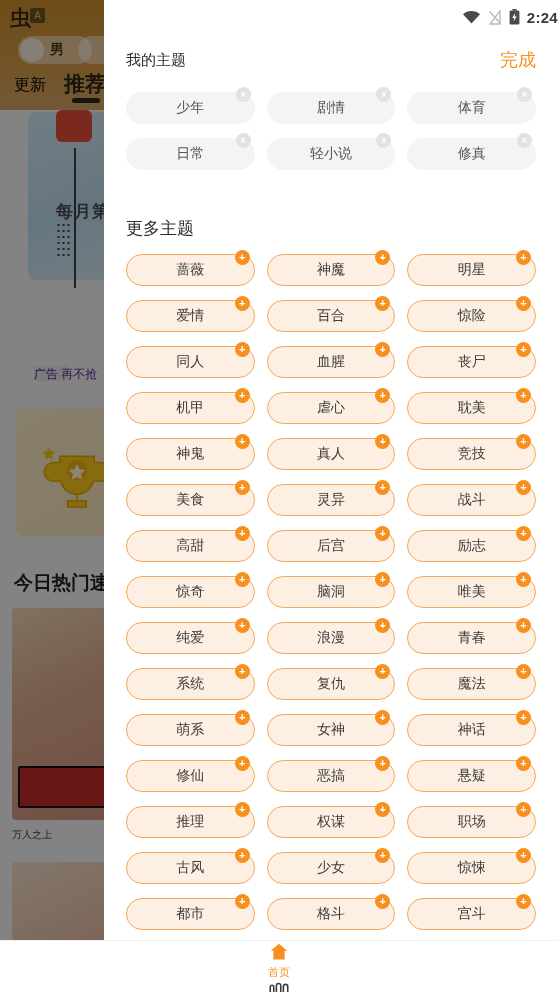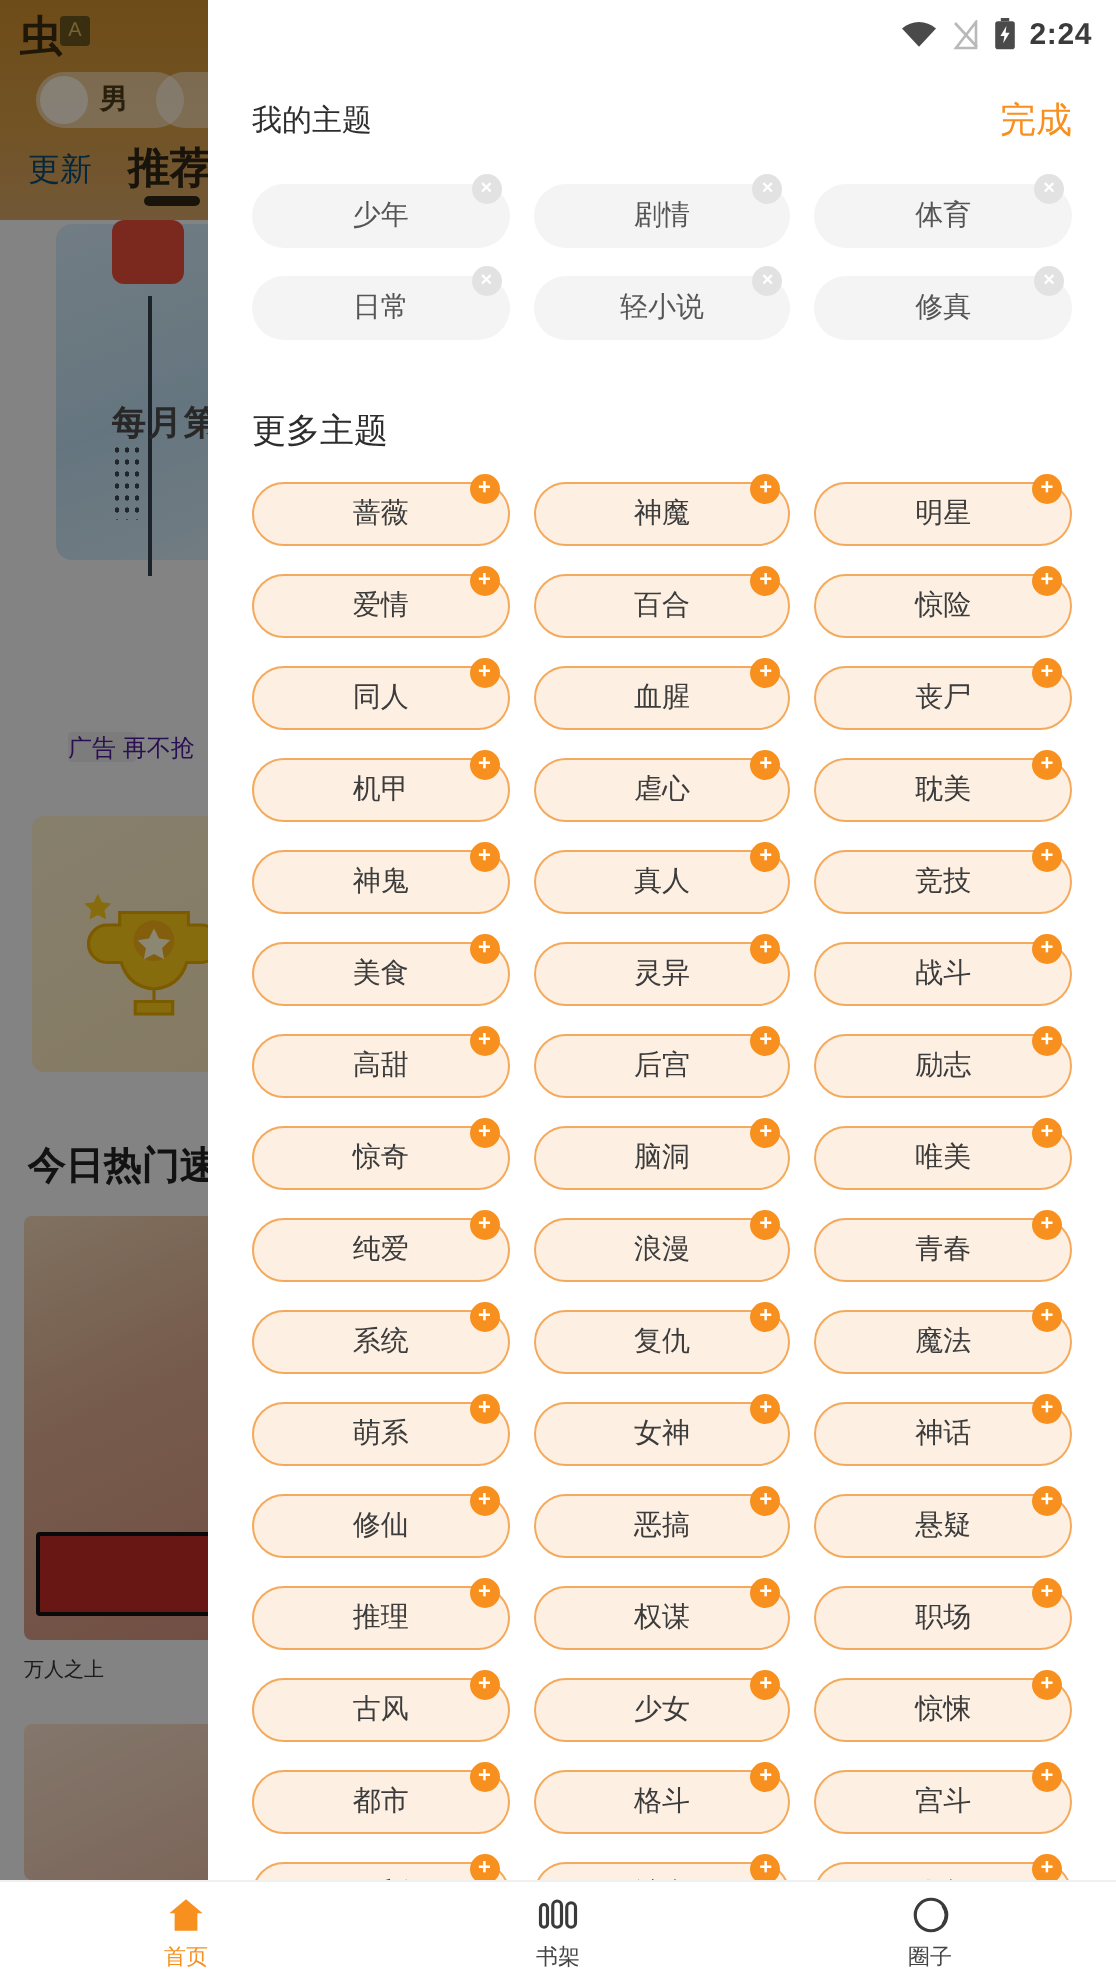--- a/index.html
+++ b/index.html
@@ -58,21 +58,21 @@
     width: 24px; height: 24px;
     background: rgba(255,255,255,0.6);
     border-radius: 50%;
   }
   .bg-toggle-label {
     position: absolute; left: 50px; top: 41px;
     font-size: 14px; color: #4b3a18; font-weight: 600;
   }
   .bg-tab1 {
     position: absolute; left: 14px; top: 75px;
-    font-size: 16px; color: #0c4a6e;
+    font-size: 16px; color: #000000;
   }
   .bg-tab2 {
     position: absolute; left: 64px; top: 70px;
     font-size: 21px; color: #2e2514; font-weight: bold;
   }
   .bg-tab2-underline {
     position: absolute; left: 72px; top: 98px;
     width: 28px; height: 5px; background: #2e2514; border-radius: 3px;
   }
   .bg-card-ad {
@@ -157,21 +157,20 @@
     position: absolute;
     left: 104px; top: 0;
     width: 454px; height: 940px;
     background: #ffffff;
     overflow: hidden;
   }
   .statusbar {
     position: relative;
     height: 34px;
     display: flex; align-items: center; justify-content: flex-end;
-    padding-right: 12px;
     gap: 7px;
   }
   .sb-time {
     font-size: 15px; font-weight: bold; color: #3b3b3b;
     letter-spacing: 0.3px;
   }
   .sb-icon { display: inline-flex; align-items: center; }
 
   .sheet-header {
     display: flex; align-items: center; justify-content: space-between;
@@ -243,20 +242,21 @@
 
   
   .bottom-nav {
     position: absolute;
     left: 0; bottom: 0;
     width: 558px; height: 52px;
     background: #ffffff;
     display: flex;
     align-items: center;
     border-top: 1px solid #f0f0f0;
+    flex-direction: column;
   }
   .nav-item {
     flex: 1;
     display: flex; flex-direction: column;
     align-items: center; justify-content: center;
     gap: 3px;
     cursor: pointer;
     position: relative;
   }
   .nav-label {
@@ -363,21 +363,21 @@
           <div class="chip selected">
             <span>轻小说</span>
             <span class="chip-badge">×</span>
           </div>
           <div class="chip selected">
             <span>修真</span>
             <span class="chip-badge">×</span>
           </div>
         </div>
 
-      <div class="section-head" style="margin-top:34px;">更多主题</div>
+      <div class="section-head" style="margin-top:47px;">更多主题</div>
 
       <div class="chip-grid" id="more-topics-grid">
           <div class="chip more">
             <span>蔷薇</span>
             <span class="chip-badge">+</span>
           </div>
           <div class="chip more">
             <span>神魔</span>
             <span class="chip-badge">+</span>
           </div>

